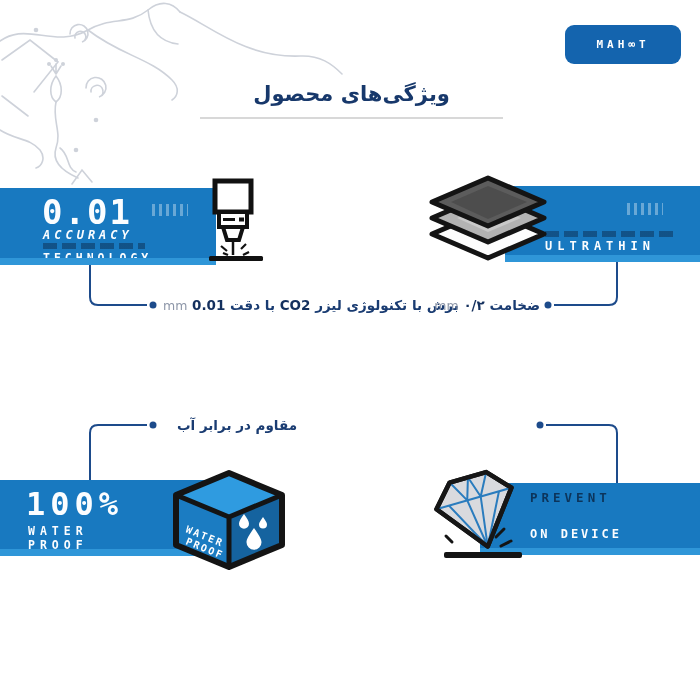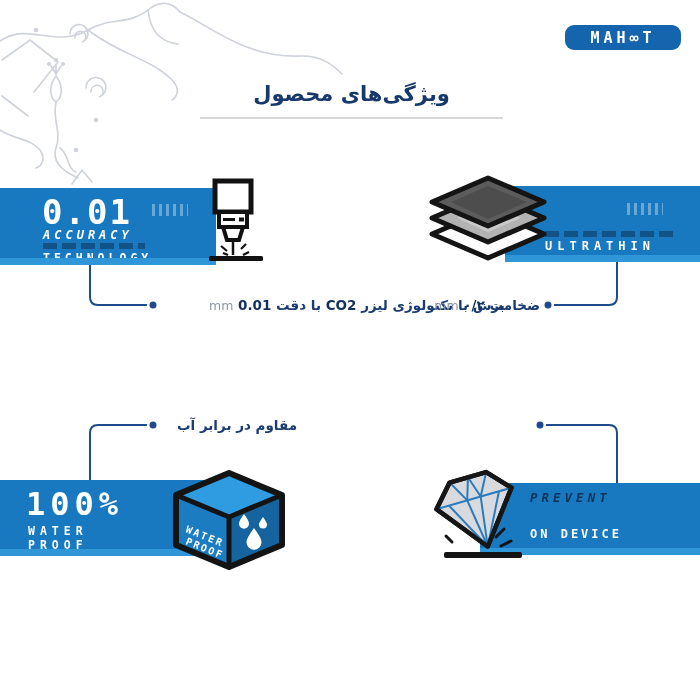--- a/index.html
+++ b/index.html
@@ -4,47 +4,47 @@
 <style>
   html,body{margin:0;padding:0;background:#fff;}
   .canvas{position:relative;width:700px;height:700px;background:#ffffff;overflow:hidden;
           font-family:"DejaVu Sans", sans-serif;}
   .abs{position:absolute;}
 
   
   .deco{position:absolute;left:0;top:0;pointer-events:none;}
 
   
-  .logo{position:absolute;left:565px;top:25px;width:116px;height:25px;background:#1464ae;
+  .logo{position:absolute;left:565px;top:25px;width:116px;height:39px;background:#1464ae;
         border-radius:9px;display:flex;align-items:center;justify-content:center;
         color:#fff;font-family:"DejaVu Sans Mono",monospace;font-weight:bold;
-        font-size:15px;letter-spacing:4px;}
+        font-size:11px;letter-spacing:4px;}
 
   
   .title{position:absolute;left:200px;top:82px;width:303px;text-align:center;
          color:#17386b;font-size:21px;font-weight:bold;direction:rtl;}
   .divider{position:absolute;left:200px;top:117px;width:303px;height:2px;background:#d8d8d8;}
 
   
   .banner{position:absolute;background:#1879c0;}
   .strip{position:absolute;left:0;right:0;bottom:0;height:7px;background:#2f96d8;}
   .tech{font-family:"DejaVu Sans Mono",monospace;font-weight:bold;color:#fbfdff;position:absolute;white-space:nowrap;}
   .value{font-size:34px;letter-spacing:2px;}
   .sub{font-size:12px;letter-spacing:4px;}
   .gbar{position:absolute;height:6px;opacity:.45;
         background:repeating-linear-gradient(90deg,#0a2342 0 14px,transparent 14px 19px);}
   .vticks{position:absolute;width:36px;height:12px;opacity:.35;
         background:repeating-linear-gradient(90deg,#ffffff 0 3px,transparent 3px 7px);}
-  .ghost{color:rgba(9,33,61,.78);font-style:italic;}
+  .ghost{color:rgba(9,33,61,.78);}
 
   
   .caption{position:absolute;direction:rtl;white-space:nowrap;color:#1a3c72;
            font-size:13.5px;font-weight:600;line-height:16px;}
   .caption b{color:#14305e;font-weight:bold;}
-  .caption .unit{color:#8d96a8;font-weight:normal;font-size:12.5px;margin-left:46px;}
+  .caption .unit{color:#8d96a8;font-weight:normal;font-size:12.5px;}
 
   svg.icon{position:absolute;overflow:visible;}
   .cube-label{font-family:"DejaVu Sans Mono",monospace;font-weight:bold;font-size:10px;
               letter-spacing:2px;fill:#ffffff;}
 </style>
 </head>
 <body>
 
 <div class="canvas">
 

